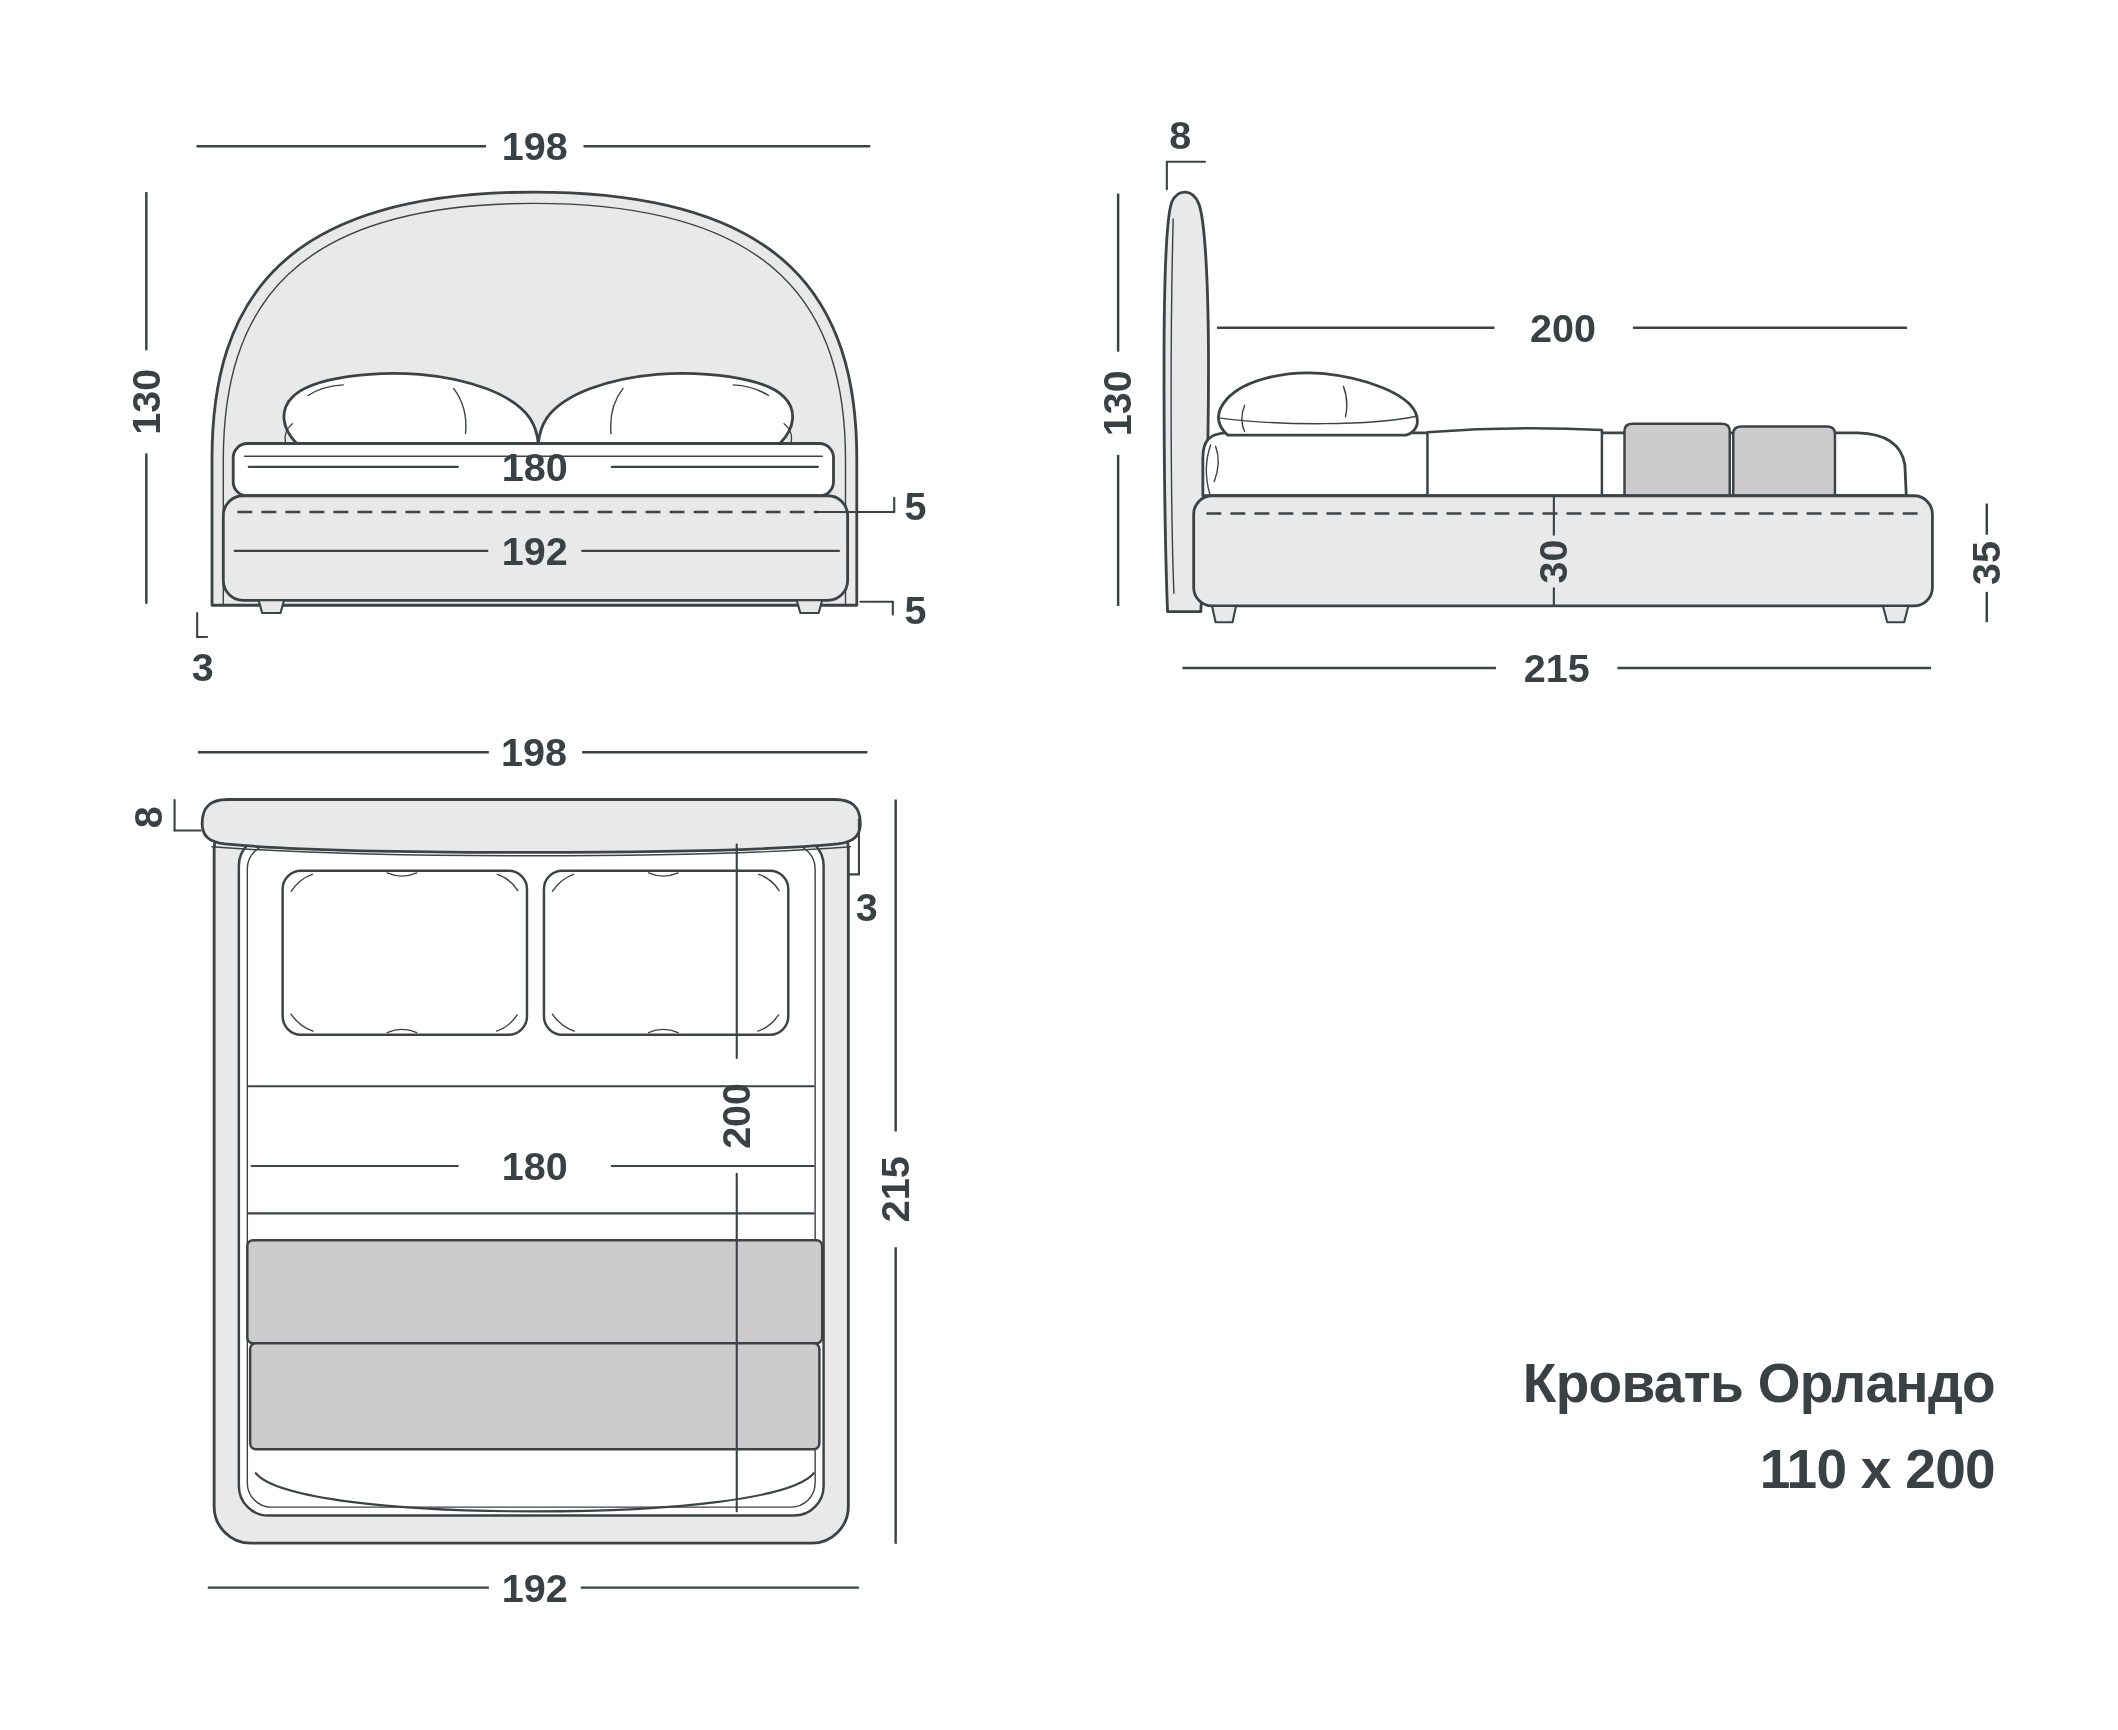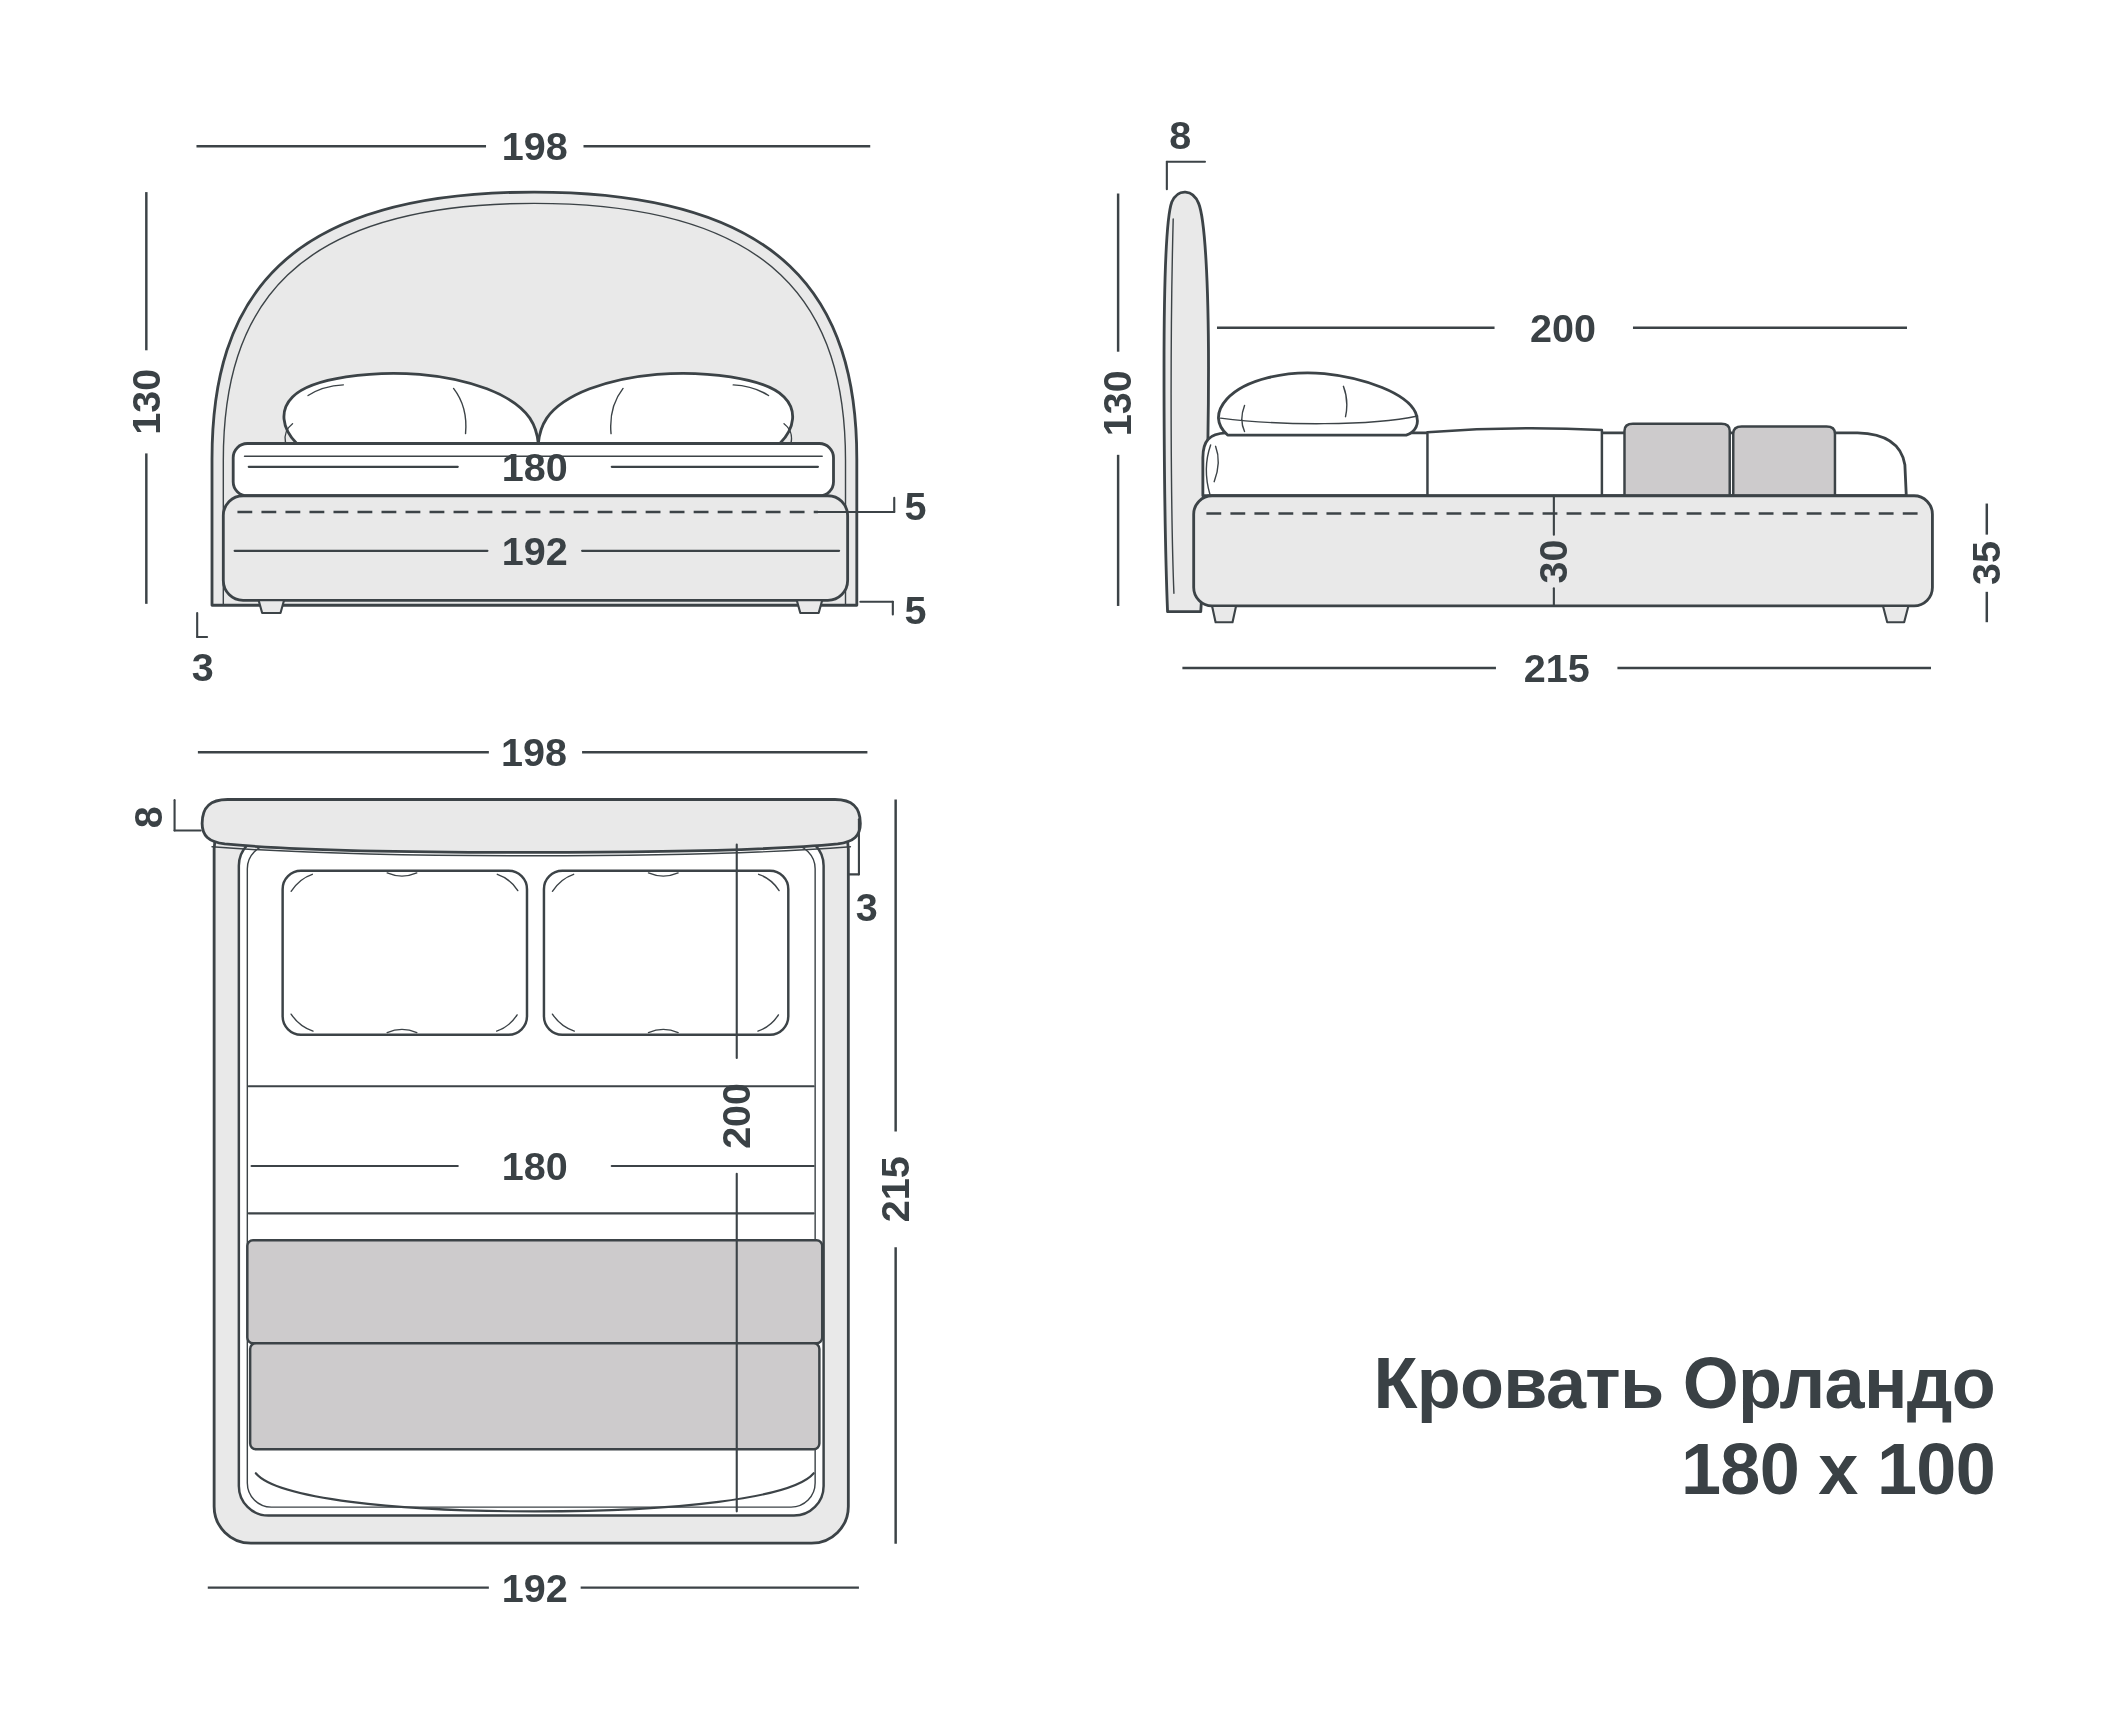--- a/index.html
+++ b/index.html
@@ -21,21 +21,21 @@
   .shape{fill:var(--panel);stroke:var(--line);stroke-width:4;stroke-linejoin:round;}
   .shape3{fill:var(--panel);stroke:var(--line);stroke-width:3;stroke-linejoin:round;}
   .white{fill:#ffffff;stroke:var(--line);stroke-width:4;stroke-linejoin:round;}
   .white35{fill:#ffffff;stroke:var(--line);stroke-width:3.5;stroke-linejoin:round;}
   .blanket{fill:var(--blanket);stroke:var(--line);stroke-width:3.5;stroke-linejoin:round;}
   .thin{fill:none;stroke:var(--line);stroke-width:2;stroke-linecap:round;}
   .mid{fill:none;stroke:var(--line);stroke-width:3;stroke-linecap:round;}
   .dt{fill:var(--ink);font-size:56px;font-weight:700;text-anchor:middle;dominant-baseline:central;}
   .title-block{
     position:absolute;right:124px;top:1340px;text-align:right;
-    font-weight:700;font-size:72px;line-height:86px;color:var(--ink);
+    font-weight:700;font-size:55px;line-height:86px;color:var(--ink);
     letter-spacing:-0.7px;white-space:nowrap;
   }
 </style>
 </head>
 <body>
 
 <svg width="2119" height="1731" viewBox="0 0 3000 2451">
 
   <g>
 
@@ -229,15 +229,15 @@
     <g>
       <line class="dl" x1="294" y1="2248" x2="692" y2="2248"></line>
       <line class="dl" x1="822" y1="2248" x2="1216" y2="2248"></line>
       <text class="dt" x="757" y="2248">192</text>
     </g>
   </g>
 </svg>
 
 <div class="title-block">
   <div>Кровать Орландо</div>
-  <div>180 x 100</div>
+  <div>110 x 200</div>
 </div>
 
 
 </body></html>

